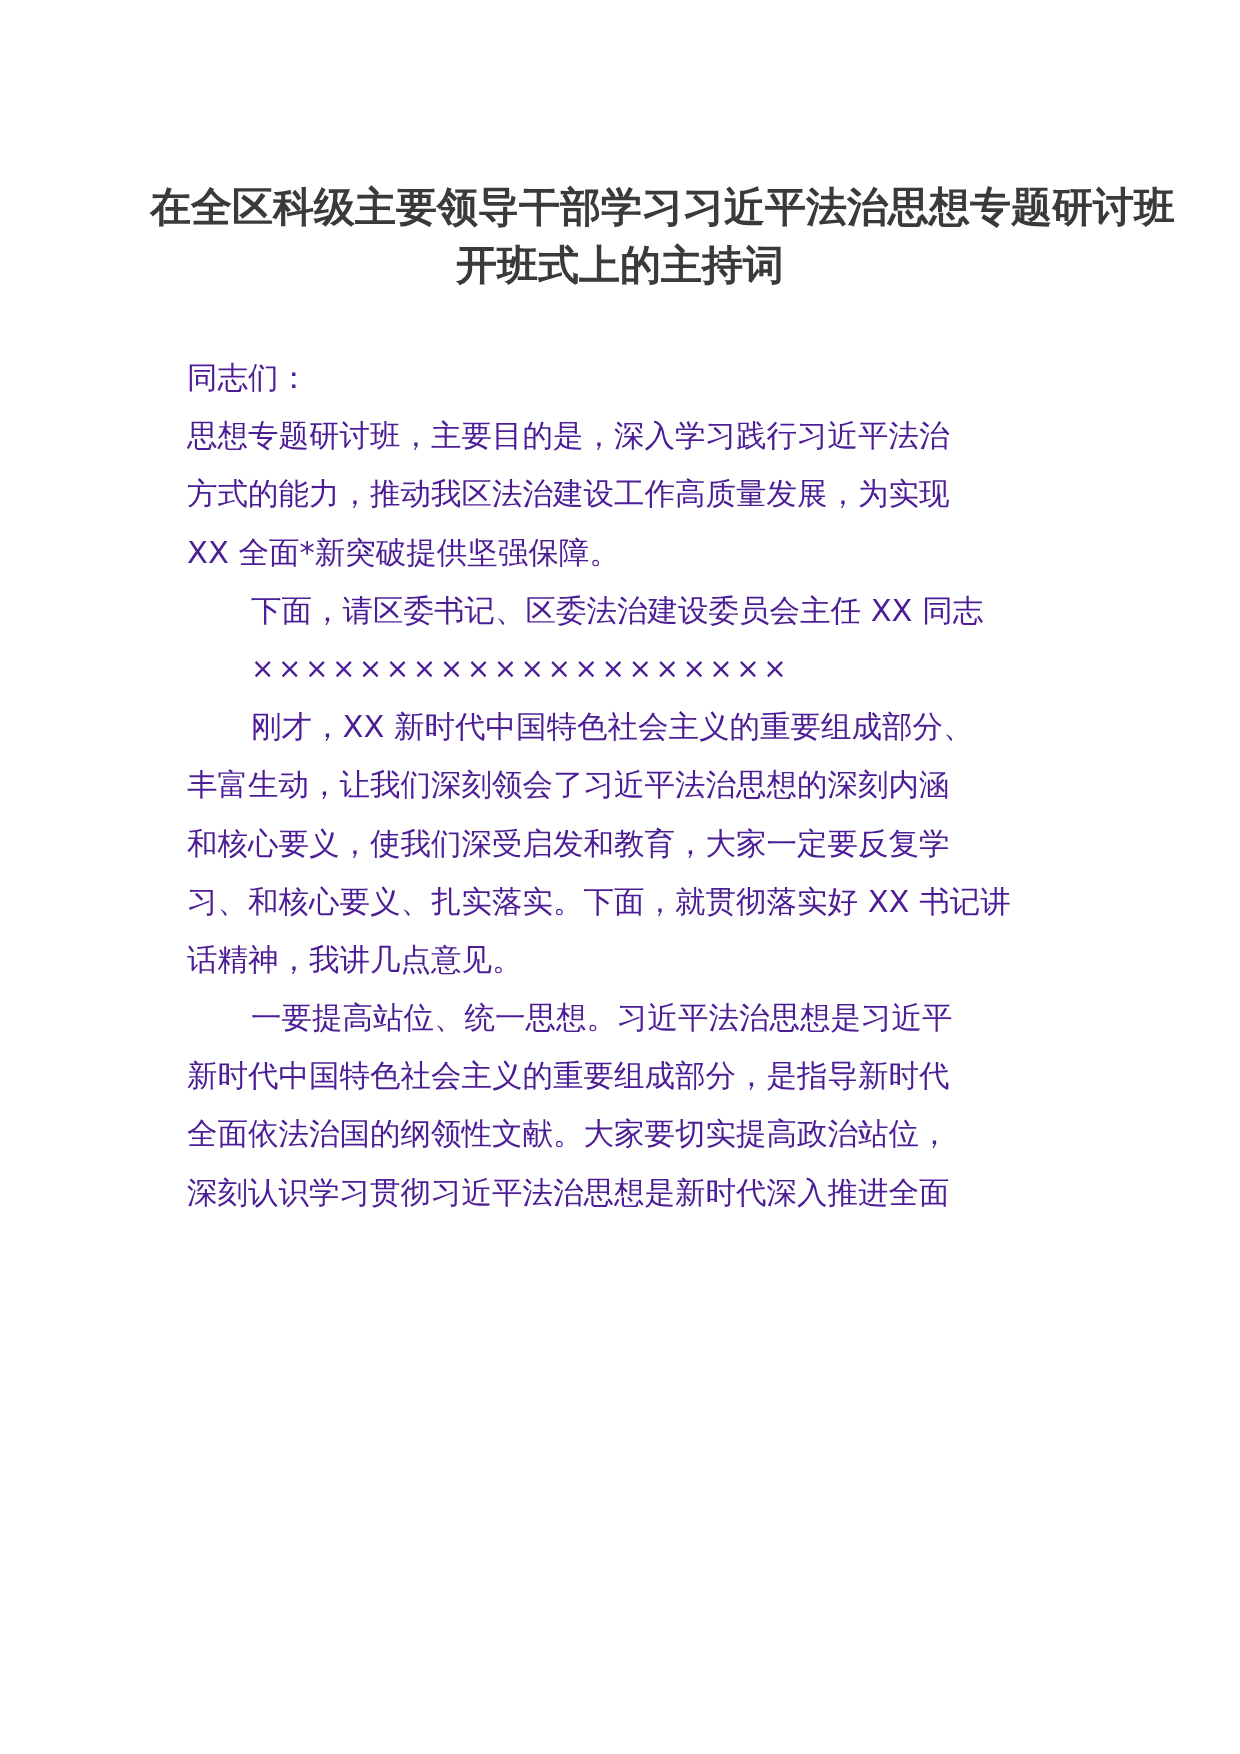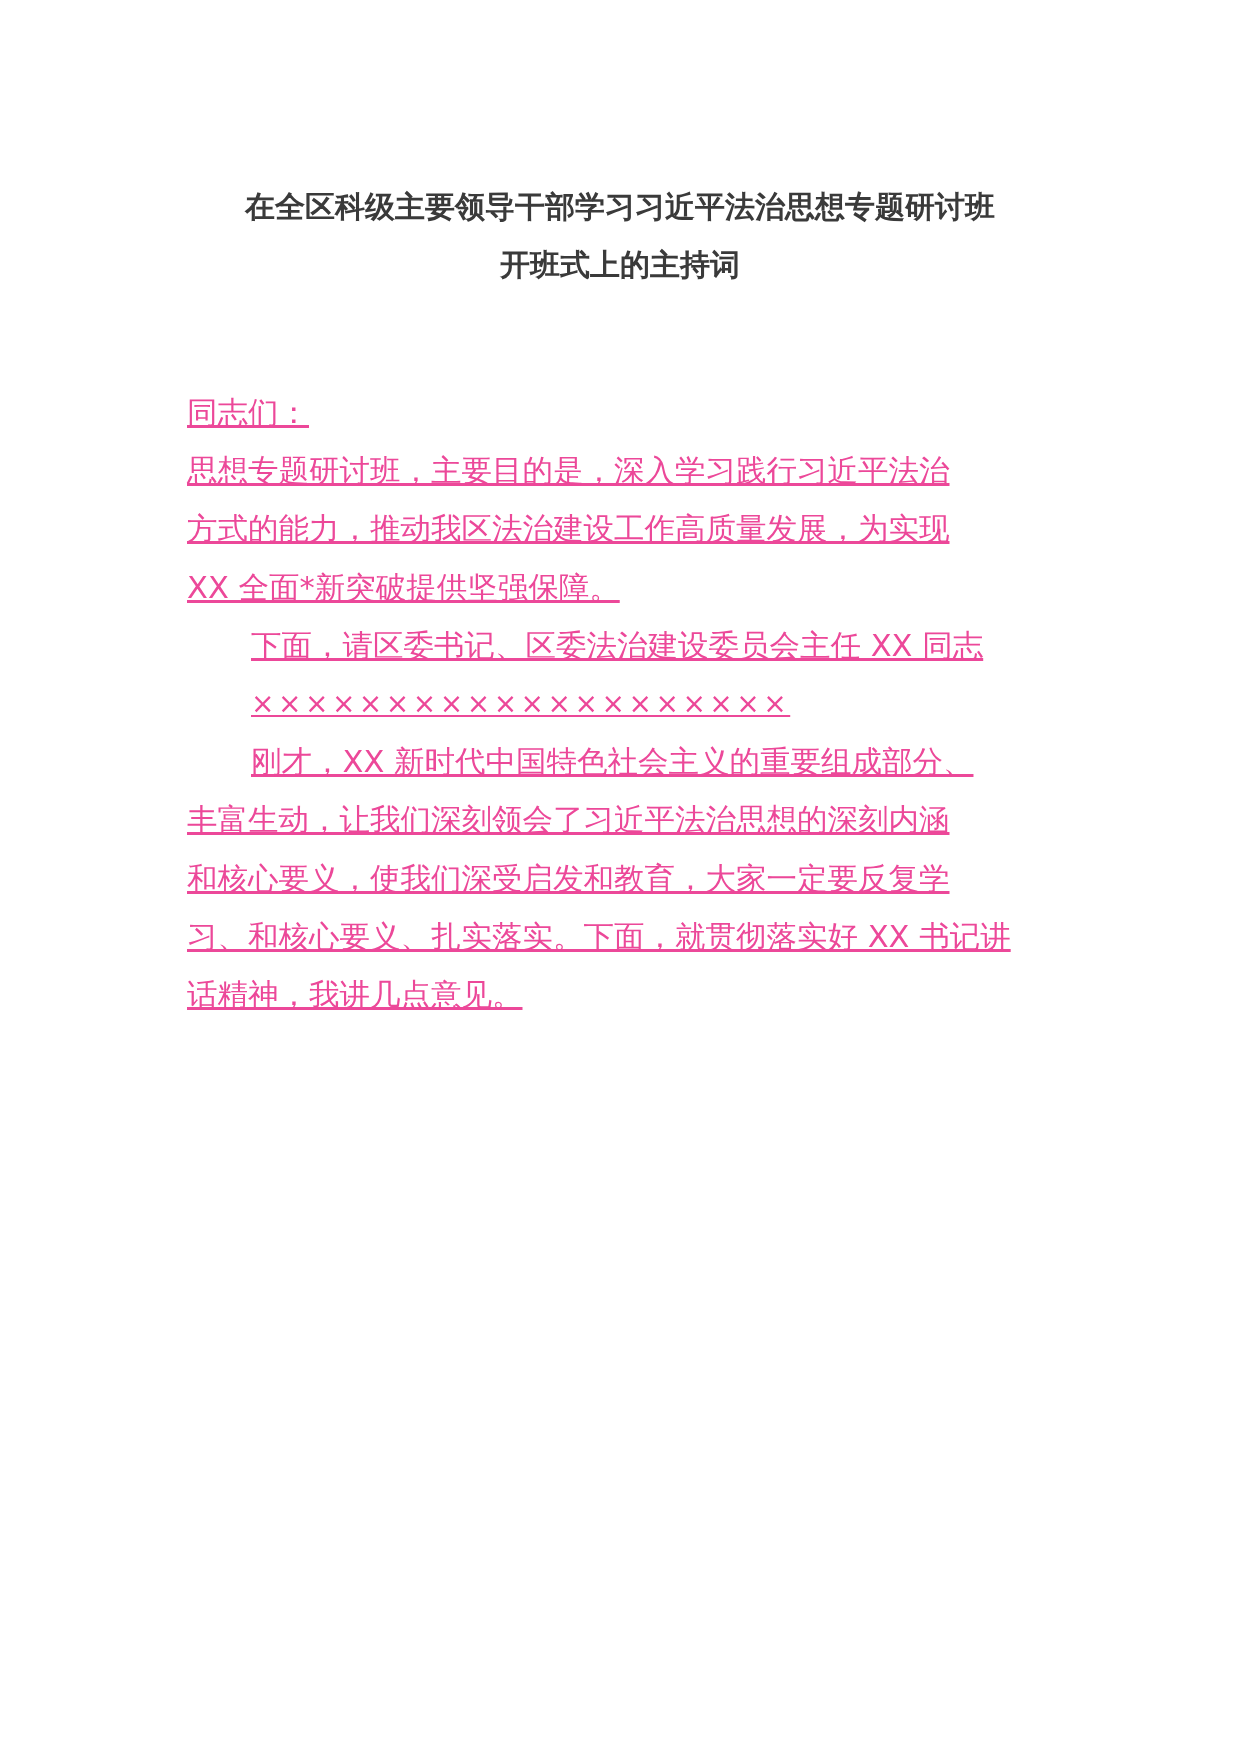--- a/index.html
+++ b/index.html
@@ -23,38 +23,37 @@
       height: 1754px;
       background: #ffffff;
     }
     .title {
       position: absolute;
       left: 150px;
       width: 940px;
       top: 178px;
       text-align: center;
       font-weight: bold;
-      font-size: 30px;
+      font-size: 41px;
       line-height: 58px;
       color: #3a3a3a;
       letter-spacing: 0px;
     }
     .title-line {
       display: block;
       white-space: nowrap;
     }
     .body {
       position: absolute;
       left: 187px;
-      top: 384px;
+      top: 349px;
       width: 870px;
       font-size: 30.5px;
       line-height: 58.2px;
-      color: #ec4899;
-      text-decoration: underline;
+      color: #4c1d95;
     }
     .line {
       display: block;
       white-space: nowrap;
       height: 58.2px;
     }
     .indent {
       padding-left: 64px;
     }
     .xline {
@@ -90,15 +89,21 @@
     </div>
 
     <div>
       <span class="line indent">刚才，XX 新时代中国特色社会主义的重要组成部分、</span>
       <span class="line">丰富生动，让我们深刻领会了习近平法治思想的深刻内涵</span>
       <span class="line">和核心要义，使我们深受启发和教育，大家一定要反复学</span>
       <span class="line">习、和核心要义、扎实落实。下面，就贯彻落实好 XX 书记讲</span>
       <span class="line">话精神，我讲几点意见。</span>
     </div>
 
+    <div>
+      <span class="line indent">一要提高站位、统一思想。习近平法治思想是习近平</span>
+      <span class="line">新时代中国特色社会主义的重要组成部分，是指导新时代</span>
+      <span class="line">全面依法治国的纲领性文献。大家要切实提高政治站位，</span>
+      <span class="line">深刻认识学习贯彻习近平法治思想是新时代深入推进全面</span>
+    </div>
   </div>
 
 </div>
 
 </body></html>

